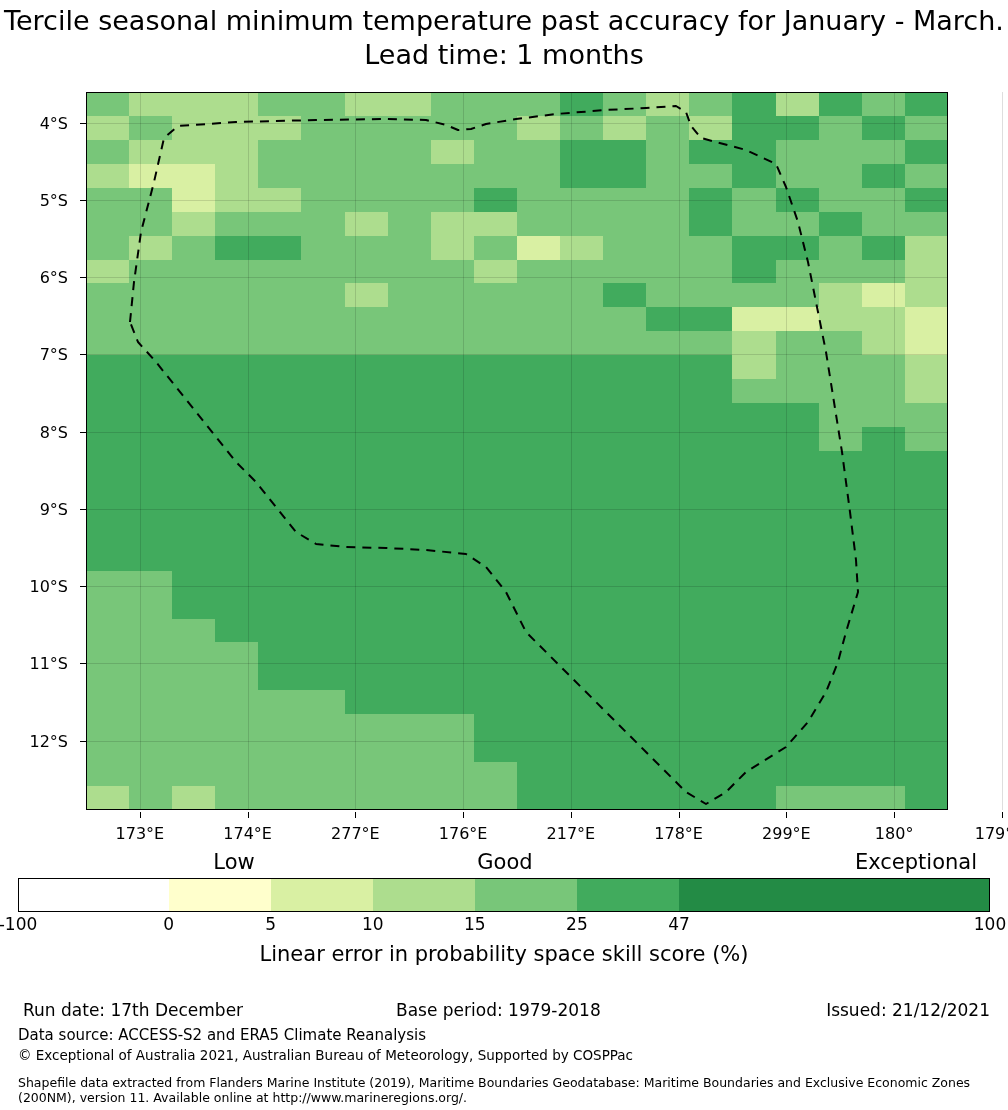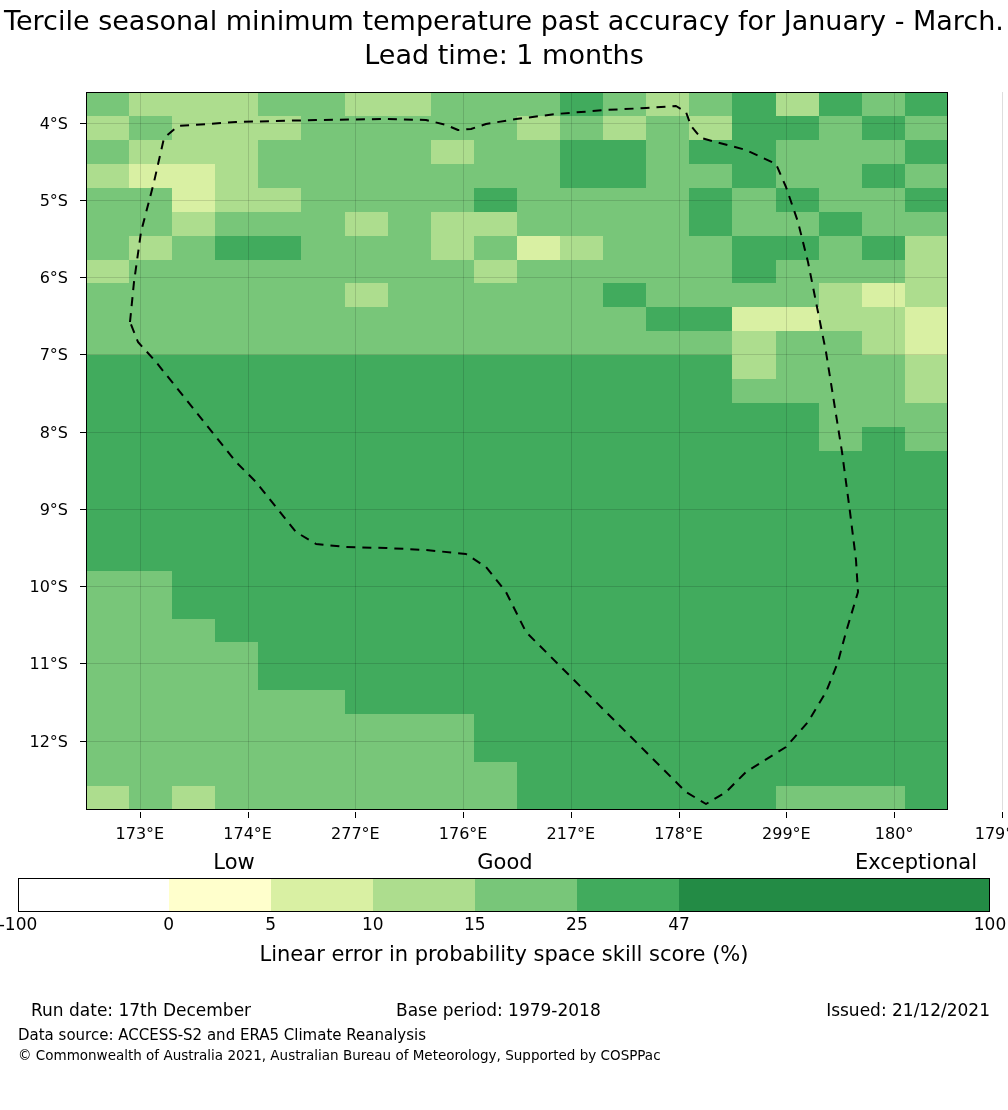--- a/index.html
+++ b/index.html
@@ -73,21 +73,21 @@
     font-size:17px;white-space:nowrap;
   }
   .cbar-axis-title{
     position:absolute;left:0;top:942px;width:1008px;text-align:center;
     font-size:21px;
   }
   .footer{
     position:absolute;left:18px;top:1000px;width:972px;
   }
   .footer-row1{position:relative;height:24px;font-size:17px;}
-  .f-run{position:absolute;left:13px;top:0;text-align:center;}
+  .f-run{position:absolute;left:5px;top:0;text-align:center;}
   .f-base{position:absolute;left:378px;top:0;}
   .f-issued{position:absolute;right:0;top:0;}
   .footer-src{font-size:15px;margin-top:2px;}
   .footer-copy{font-size:13.5px;margin-top:3px;}
   .footer-shape{font-size:12.5px;margin-top:12px;line-height:15px;color:#000;}
 </style>
 </head>
 <body>
 
 <div class="title">Tercile seasonal minimum temperature past accuracy for January - March. Lead time: 1 months</div>
@@ -794,14 +794,15 @@
   </div>
 <div class="cbar-axis-title">Linear error in probability space skill score (%)</div>
 
 <div class="footer">
   <div class="footer-row1">
     <span class="f-run">Run date: 17th December</span>
     <span class="f-base">Base period: 1979-2018</span>
     <span class="f-issued">Issued: 21/12/2021</span>
   </div>
   <div class="footer-src">Data source: ACCESS-S2 and ERA5 Climate Reanalysis</div>
-  <div class="footer-copy">© Commonwealth of Australia 2021, Australian Bureau of Meteorology, Supported by COSPPac</div>
+  <div class="footer-copy">© Exceptional of Australia 2021, Australian Bureau of Meteorology, Supported by COSPPac</div>
+  <div class="footer-shape">Shapefile data extracted from Flanders Marine Institute (2019), Maritime Boundaries Geodatabase: Maritime Boundaries and Exclusive Economic Zones (200NM), version 11. Available online at http://www.marineregions.org/.</div>
 </div>
 
 </body></html>

